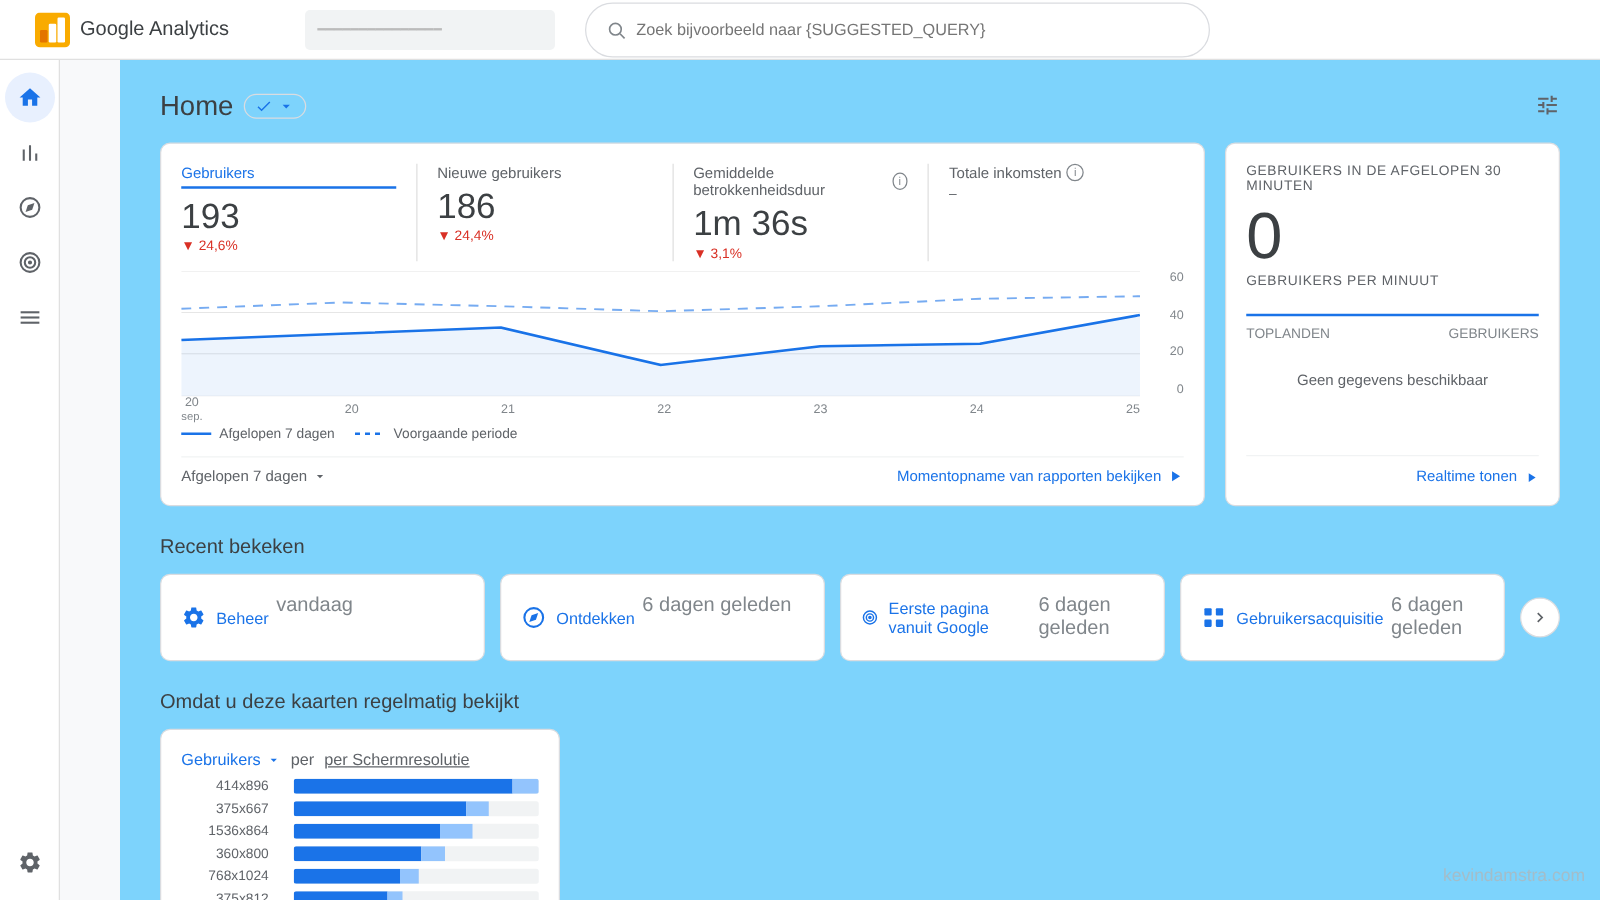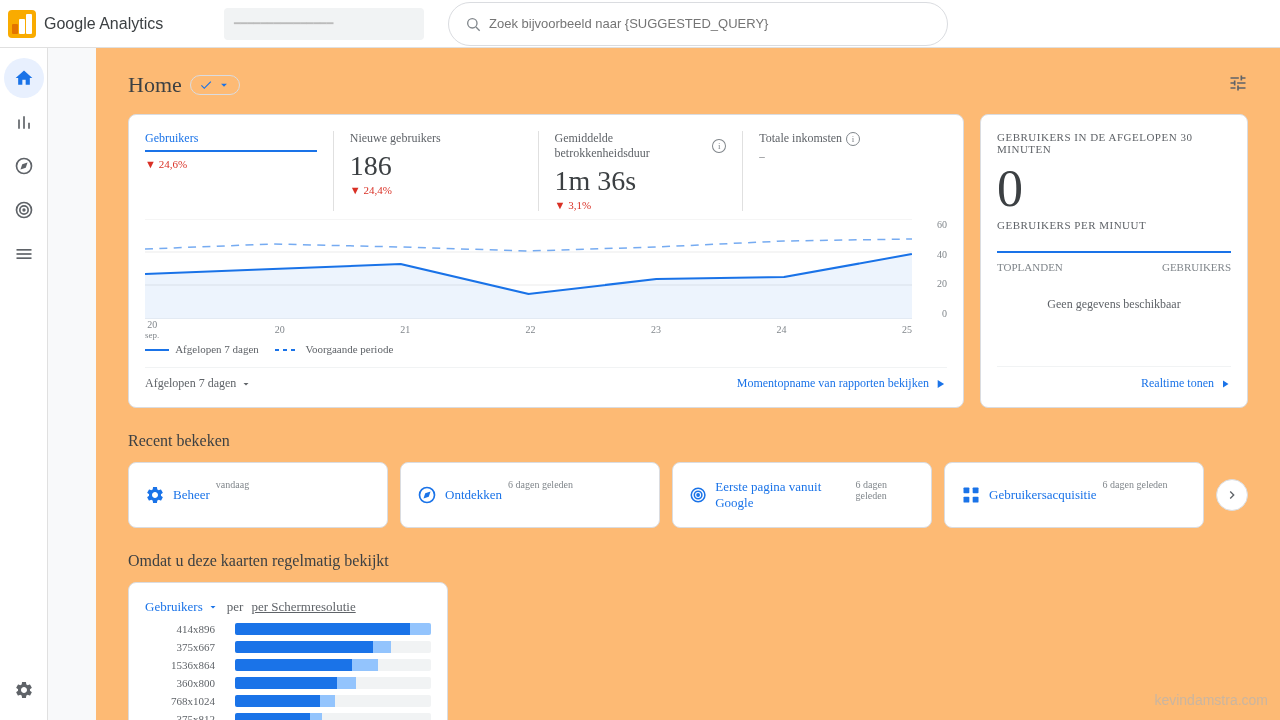--- a/index.html
+++ b/index.html
@@ -30,21 +30,21 @@
 
     
     .topbar {
       position: fixed;
       top: 0; left: 0; right: 0;
       height: 48px;
       background: #fff;
       border-bottom: 1px solid #e0e0e0;
       display: flex;
       align-items: center;
-      padding: 0 8px;
+      padding: 0 28px;
       z-index: 20;
     }
     .topbar-logo-area {
       display: flex; align-items: center; gap: 8px;
       width: 200px;
     }
     .topbar-logo-img {
       width: 28px; height: 28px;
     }
     .topbar-title {
@@ -79,23 +79,22 @@
     .search-box input {
       border: none; outline: none; background: transparent; flex: 1; font-size: 13px; color: #80868b;
     }
 
     
     .main-wrapper {
       margin-top: 48px;
       margin-left: 48px;
       flex: 1;
       overflow-y: auto;
-      background: #fdba74;
+      background: #7dd3fc;
       padding: 24px 32px 32px 32px;
-      font-family: Liberation Serif, serif;
     }
 
     .page-header {
       display: flex; align-items: center; justify-content: space-between; margin-bottom: 16px;
     }
     .page-title-area { display: flex; align-items: center; gap: 8px; }
     .page-title { font-size: 22px; font-weight: 400; color: #3c4043; }
     .page-title-badge {
       display: flex; align-items: center; gap: 4px;
       border: 1px solid #dadce0; border-radius: 16px; padding: 2px 8px; font-size: 12px; color: #1a73e8; cursor: pointer;
@@ -188,21 +187,21 @@
       border-radius: 8px;
       flex: 1;
       padding: 16px;
       display: flex; gap: 6px;
       min-width: 160px;
       cursor: pointer;
     }
     .recent-card-header { display: flex; align-items: center; gap: 8px; }
     .recent-card-icon { width: 20px; height: 20px; }
     .recent-card-name { font-size: 13px; color: #1a73e8; font-weight: 500; }
-    .recent-card-time { font-size: 10px; color: #80868b; }
+    .recent-card-time { font-size: 16px; color: #80868b; }
     .recent-nav-btn {
       width: 32px; height: 32px; border-radius: 50%; background: #fff; border: 1px solid #dadce0;
       display: flex; align-items: center; justify-content: center; cursor: pointer; align-self: center;
     }
 
     
     .because-card {
       background: #fff;
       border: 1px solid #dadce0;
       border-radius: 8px;
@@ -314,20 +313,21 @@
         </svg>
     </div>
   </div>
 
   <div class="stats-realtime-row">
 
     <div class="stats-card">
       <div class="stats-card-inner">
         <div class="stat-block">
           <div class="stat-label" style="color:#1a73e8; border-bottom: 2px solid #1a73e8; padding-bottom: 4px; margin-bottom: 6px;">Gebruikers</div>
+          <div class="stat-value">193</div>
           <div class="stat-change red">▼ 24,6%</div>
         </div>
         <div class="stat-block" style="padding-left:16px;">
           <div class="stat-label grey">Nieuwe gebruikers</div>
           <div class="stat-value">186</div>
           <div class="stat-change red">▼ 24,4%</div>
         </div>
         <div class="stat-block" style="padding-left:16px;">
           <div class="stat-label grey" style="display:flex;align-items:center;gap:4px;">
             <span>Gemiddelde betrokkenheidsduur</span>

